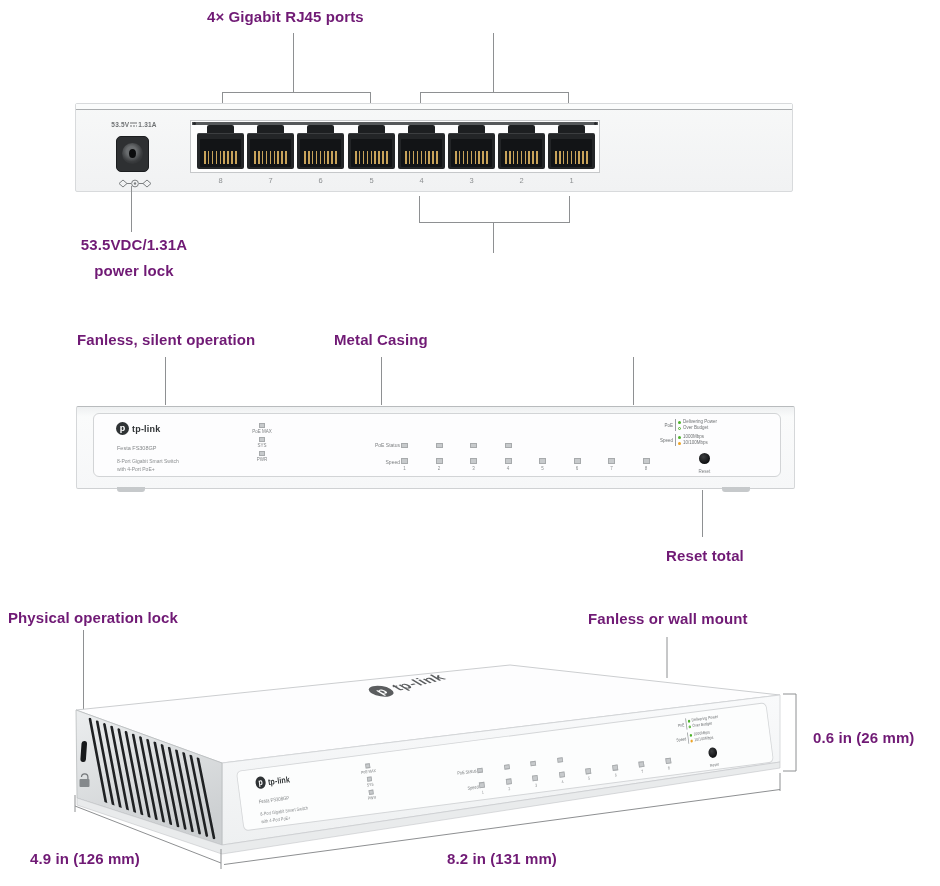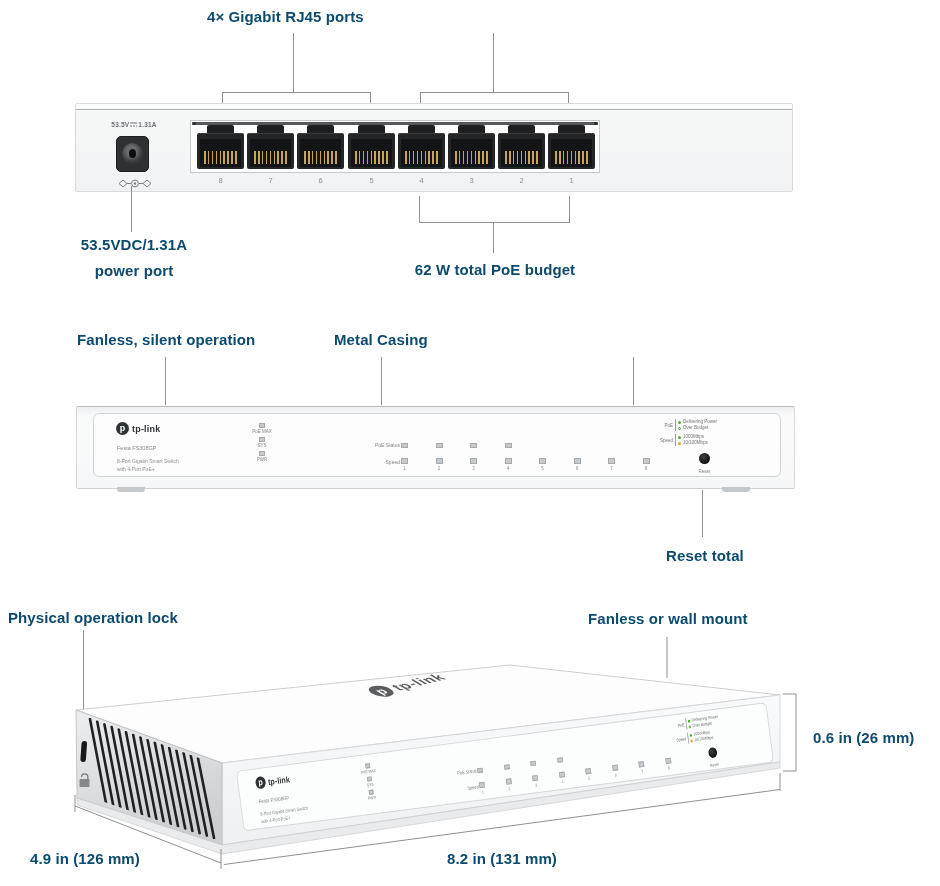--- a/index.html
+++ b/index.html
@@ -1,19 +1,19 @@
 <!DOCTYPE html>
 <html><head>
 <meta charset="utf-8">
 <style>
   html,body{margin:0;padding:0;background:#fff;}
   #canvas{position:relative;width:940px;height:886px;background:#fff;overflow:hidden;
           font-family:"Liberation Sans",sans-serif;}
   .abs{position:absolute;}
-  .callout{position:absolute;font-size:15px;font-weight:600;color:#0c4a6e;letter-spacing:.1px;white-space:nowrap;}
+  .callout{position:absolute;font-size:15px;font-weight:600;color:#701a75;letter-spacing:.1px;white-space:nowrap;}
   .ctr{text-align:center;}
   .vline{position:absolute;width:1px;background:#8e9092;}
   .bracket-down{position:absolute;border-top:1px solid #8e9092;border-left:1px solid #8e9092;border-right:1px solid #8e9092;}
   .bracket-up{position:absolute;border-bottom:1px solid #8e9092;border-left:1px solid #8e9092;border-right:1px solid #8e9092;}
 
   
   .dev-rear{position:absolute;left:75px;top:103px;width:718px;height:89px;
     background:linear-gradient(#f7f8f8,#f1f2f3);border:1px solid #d8dadc;border-radius:2px;box-sizing:border-box;}
   .rear-lid{position:absolute;left:0;top:0;width:100%;height:5px;background:#fbfcfc;border-bottom:1px solid #aaadaf;}
   .recess{position:absolute;left:114px;top:16px;width:410px;height:53px;background:#fdfdfd;
@@ -185,25 +185,24 @@
     <div class="rnum" style="left:221px;">6</div>
     <div class="rnum" style="left:272px;">5</div>
     <div class="rnum" style="left:322px;">4</div>
     <div class="rnum" style="left:372px;">3</div>
     <div class="rnum" style="left:422px;">2</div>
     <div class="rnum" style="left:472px;">1</div>
   </div>
 
   <div class="vline" style="left:131px;top:186px;height:46px;"></div>
   <div class="callout ctr" style="left:54px;top:236px;width:160px;">53.5VDC/1.31A</div>
-  <div class="callout ctr" style="left:54px;top:262px;width:160px;">power port</div>
+  <div class="callout ctr" style="left:54px;top:262px;width:160px;">power lock</div>
 
   <div class="bracket-up" style="left:419px;top:196px;width:149px;height:26px;"></div>
   <div class="vline" style="left:493px;top:222px;height:31px;"></div>
-  <div class="callout ctr" style="left:395px;top:261px;width:200px;">62 W total PoE budget</div>
 
   <div class="callout" style="left:77px;top:331px;">Fanless, silent operation</div>
   <div class="callout" style="left:334px;top:331px;">Metal Casing</div>
   <div class="vline" style="left:165px;top:357px;height:48px;"></div>
   <div class="vline" style="left:381px;top:357px;height:48px;"></div>
   <div class="vline" style="left:633px;top:357px;height:48px;"></div>
 
   <div class="dev-front">
     <div class="foot" style="left:40px;"></div>
     <div class="foot" style="right:44px;"></div>

